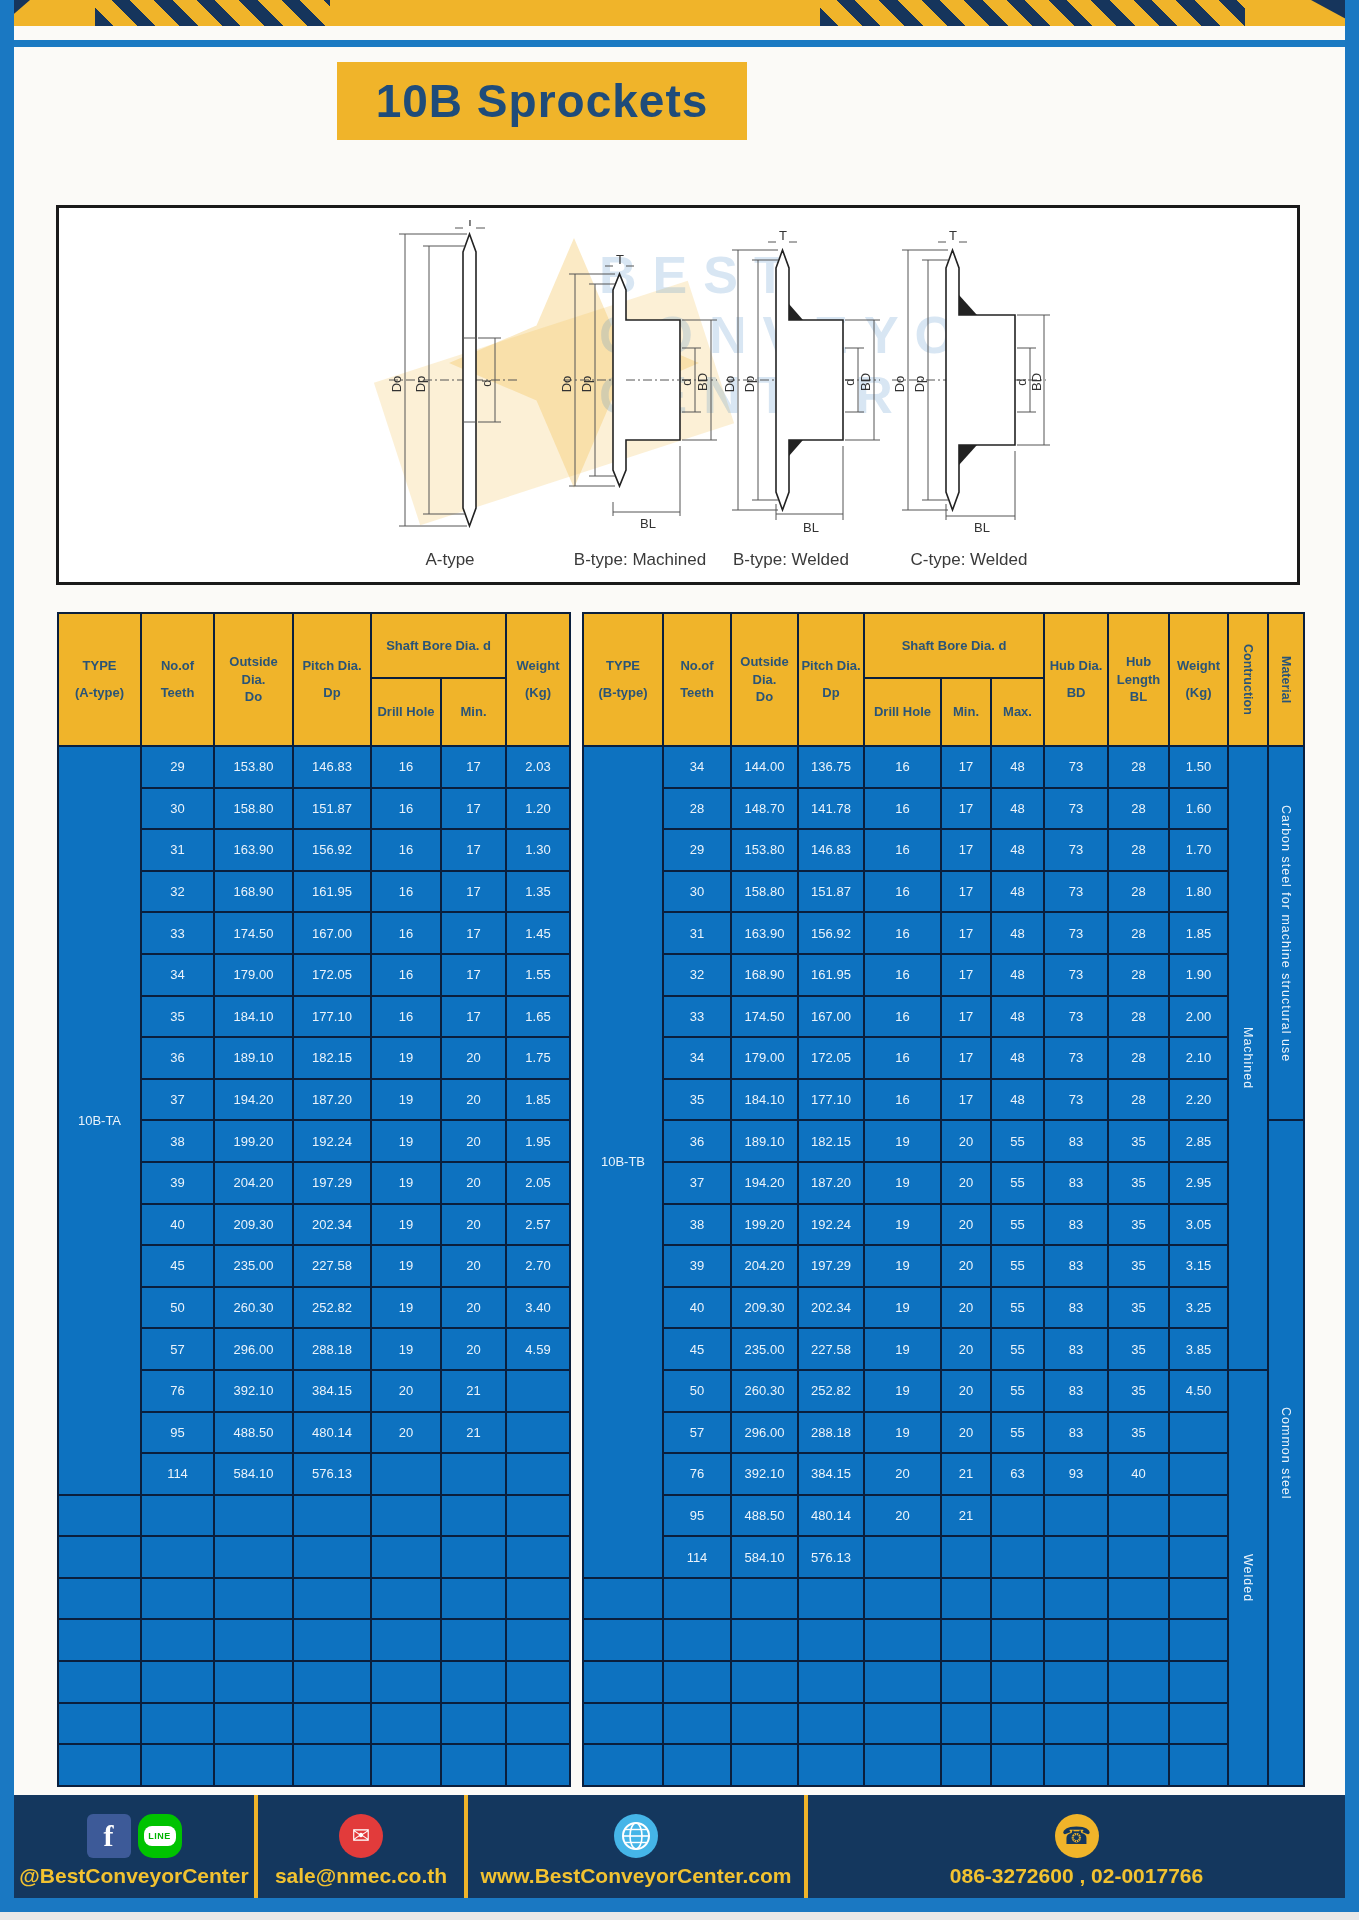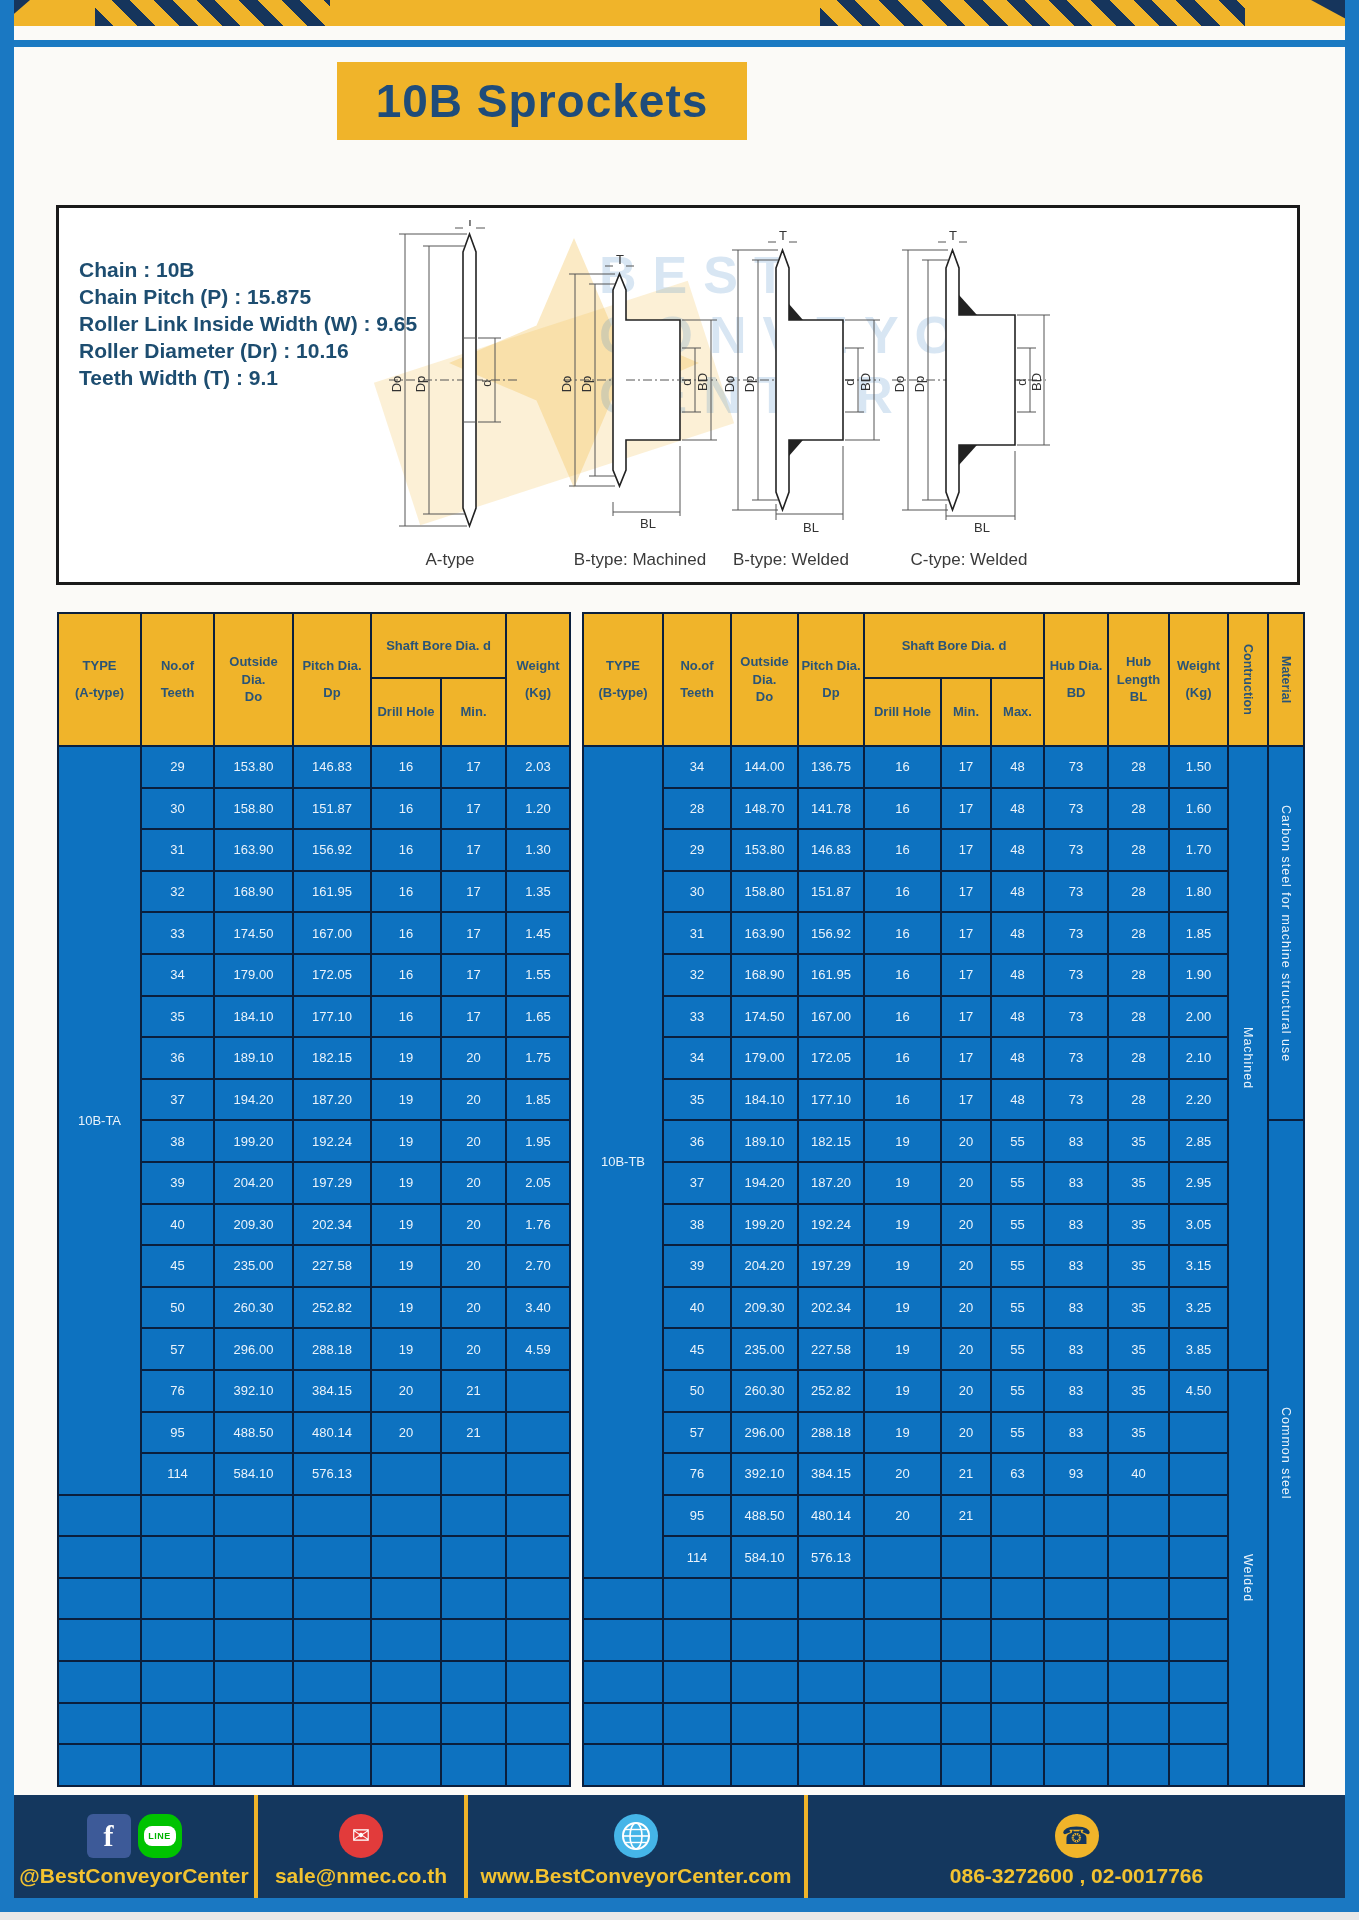--- a/index.html
+++ b/index.html
@@ -83,27 +83,20 @@
   <div class="title-box">10B Sprockets</div>
 
   <div class="info-box">
     <div class="wm-shape"></div>
     <div class="wm-shape2"></div>
     <div class="wm-text">
         <div>BEST</div>
         <div>CONVEYOR</div>
         <div>CENTER</div>
       </div>
-    <div class="specs">
-        <div>Chain  :  10B</div>
-        <div>Chain Pitch (P)  :  15.875</div>
-        <div>Roller Link Inside Width (W) : 9.65</div>
-        <div>Roller Diameter (Dr)  : 10.16</div>
-        <div>Teeth Width (T)  :  9.1</div>
-      </div>
 
     <div class="diagram" style="left:316px;">
       <svg width="150" height="320" viewBox="0 0 150 320">
         <line class="dg-line" x1="14" y1="160" x2="142" y2="160" stroke-dasharray="9 3 2 3"></line>
         <path class="dg-shape" d="M88 32 L94.5 14 L101 32 L101 288 L94.5 306 L88 288 Z"></path>
         <line class="dg-line" x1="88" y1="118" x2="101" y2="118"></line>
         <line class="dg-line" x1="88" y1="202" x2="101" y2="202"></line>
         <line class="dg-line" x1="30" y1="14" x2="30" y2="306"></line>
         <line class="dg-line" x1="24" y1="14" x2="92" y2="14"></line>
         <line class="dg-line" x1="24" y1="306" x2="92" y2="306"></line>
@@ -351,21 +344,21 @@
           <td>19</td>
           <td>20</td>
           <td>2.05</td>
         </tr>
         <tr>
           <td>40</td>
           <td>209.30</td>
           <td>202.34</td>
           <td>19</td>
           <td>20</td>
-          <td>1.76</td>
+          <td>2.57</td>
         </tr>
         <tr>
           <td>45</td>
           <td>235.00</td>
           <td>227.58</td>
           <td>19</td>
           <td>20</td>
           <td>2.70</td>
         </tr>
         <tr>

